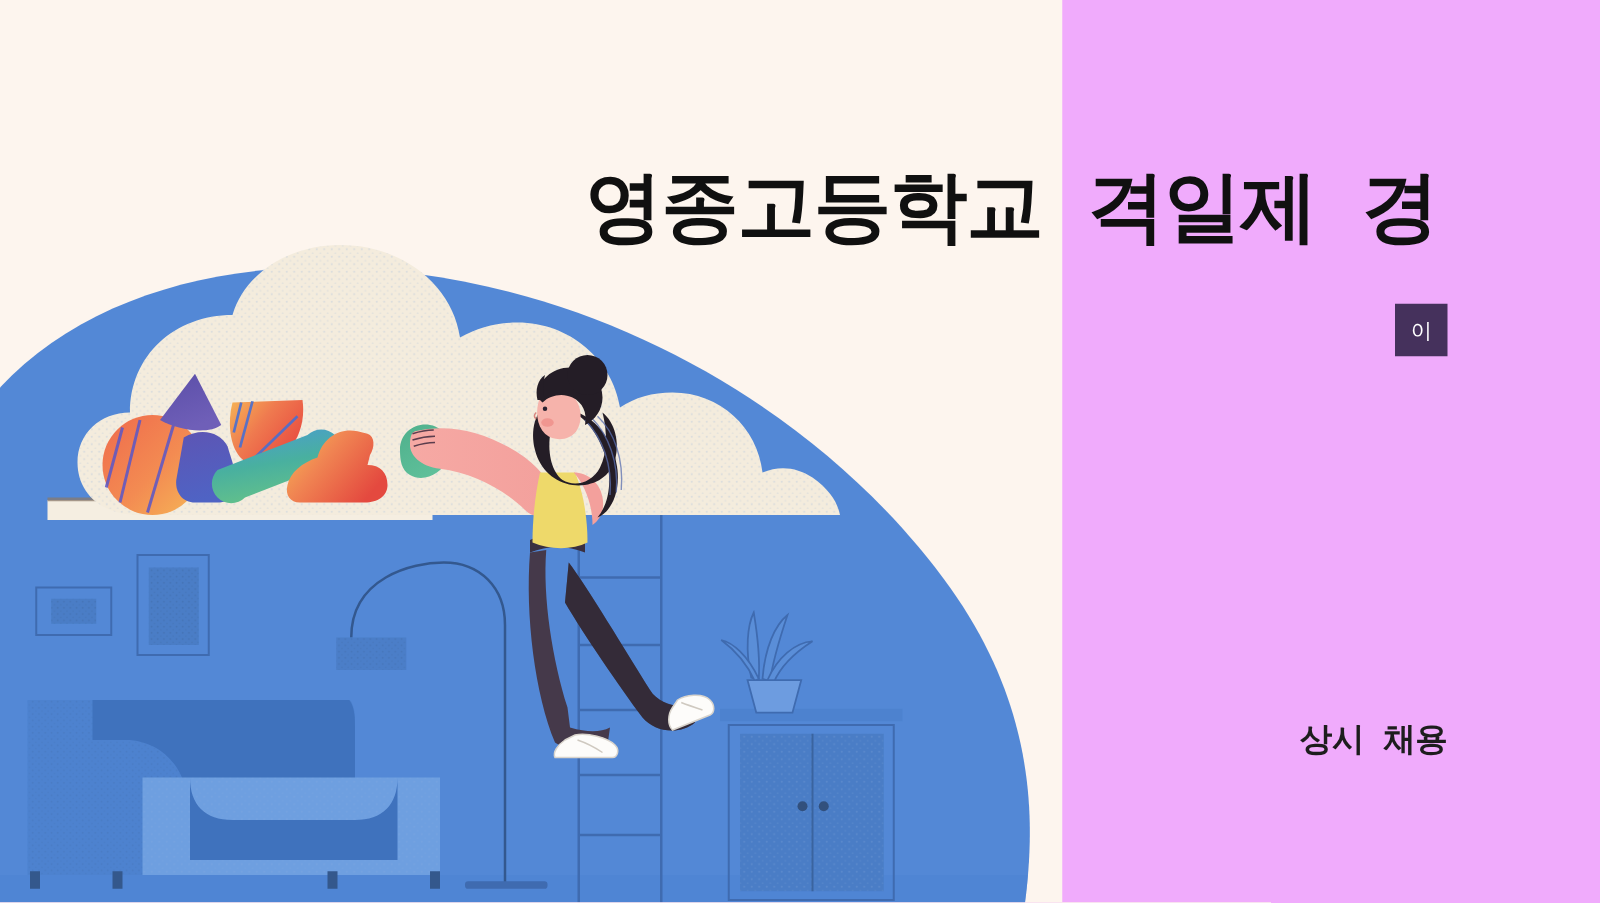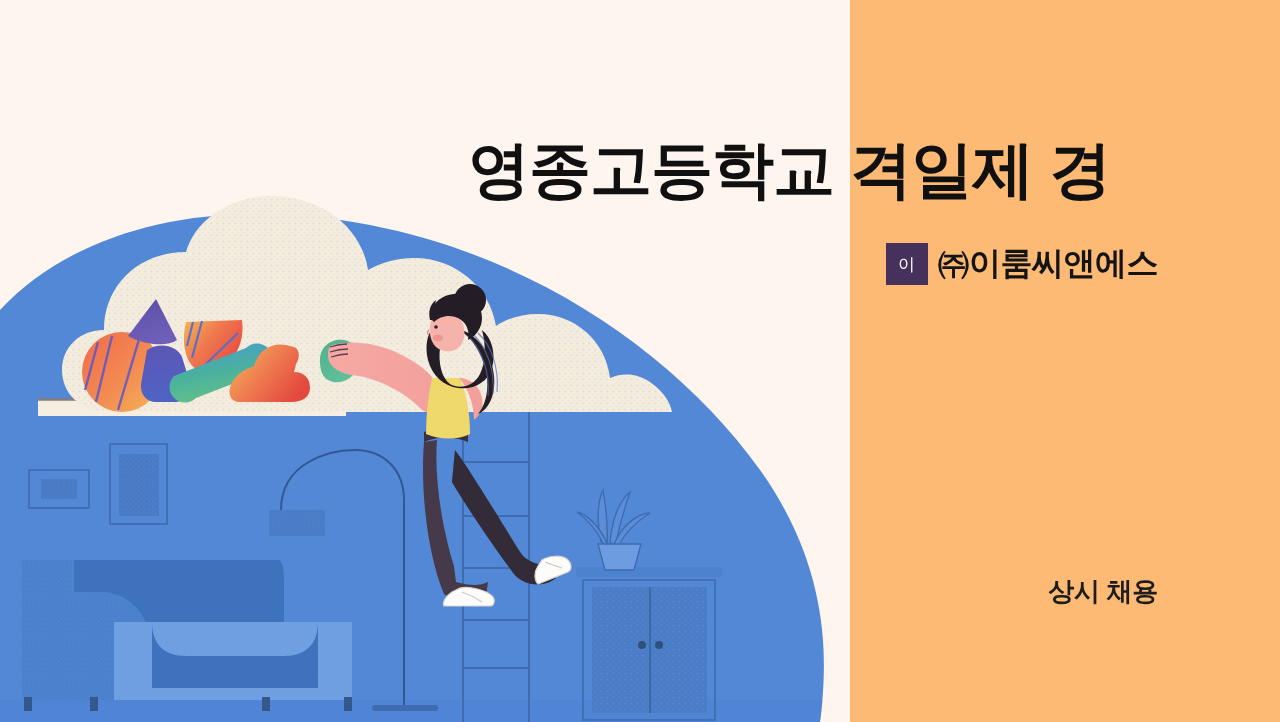--- a/index.html
+++ b/index.html
@@ -13,22 +13,23 @@
 
   body {
     font-family: "Liberation Sans", "DejaVu Sans", sans-serif;
     background: #fdf5ee;
   }
 
   .poster {
     position: relative;
     width: 1280px;
     height: 722px;
-    background: #fdba74;
+    background: #f0abfc;
     overflow: hidden;
+    font-family: Liberation Mono, monospace;
   }
 
   
   .illustration {
     position: absolute;
     left: 0;
     top: 0;
     width: 850px;
     height: 722px;
     overflow: hidden;
@@ -404,20 +405,19 @@
 
     </svg>
   </div>
 
   <div class="text-col">
 
     <div class="job-title">영종고등학교 격일제 경</div>
 
     <div class="company-row">
       <span class="company-badge">이</span>
-      <span class="company-name">㈜이룸씨앤에스</span>
     </div>
 
     <div class="recruit-period">상시 채용</div>
 
   </div>
 
 </div>
 
 </body></html>

